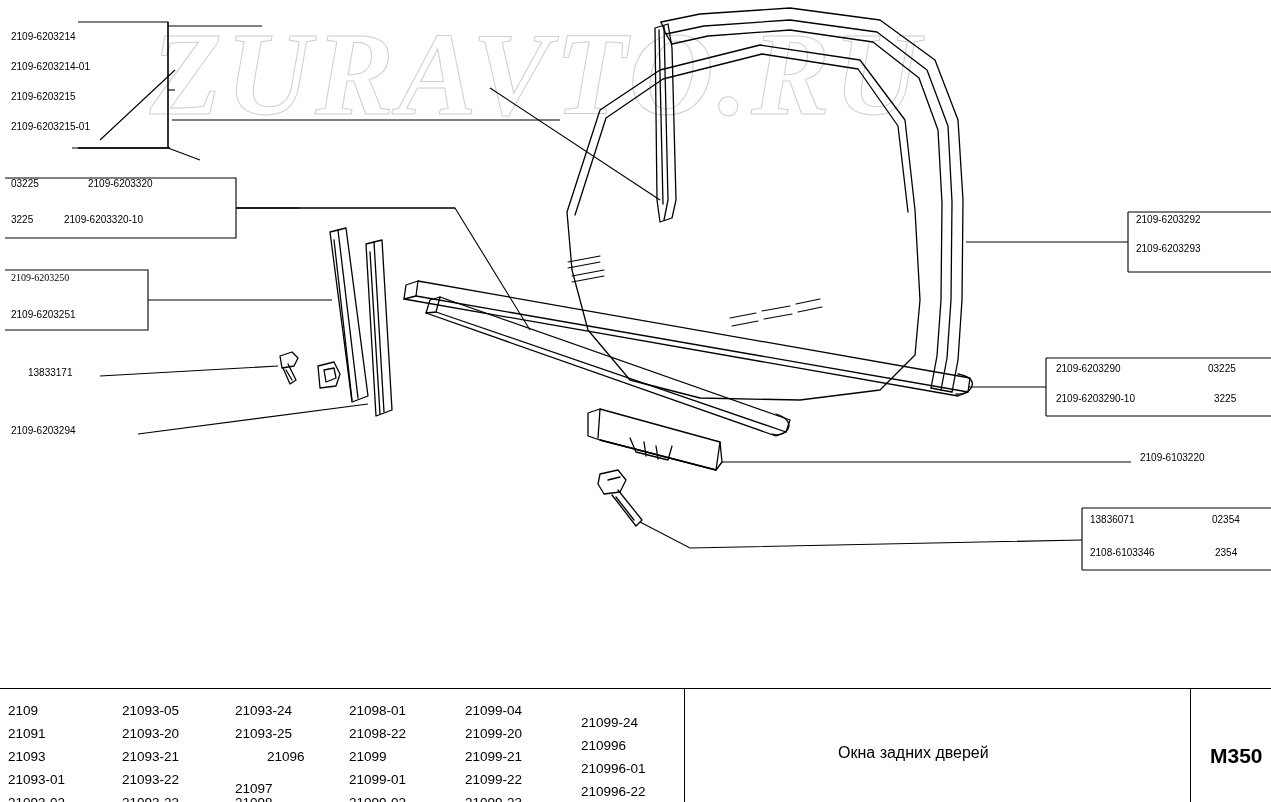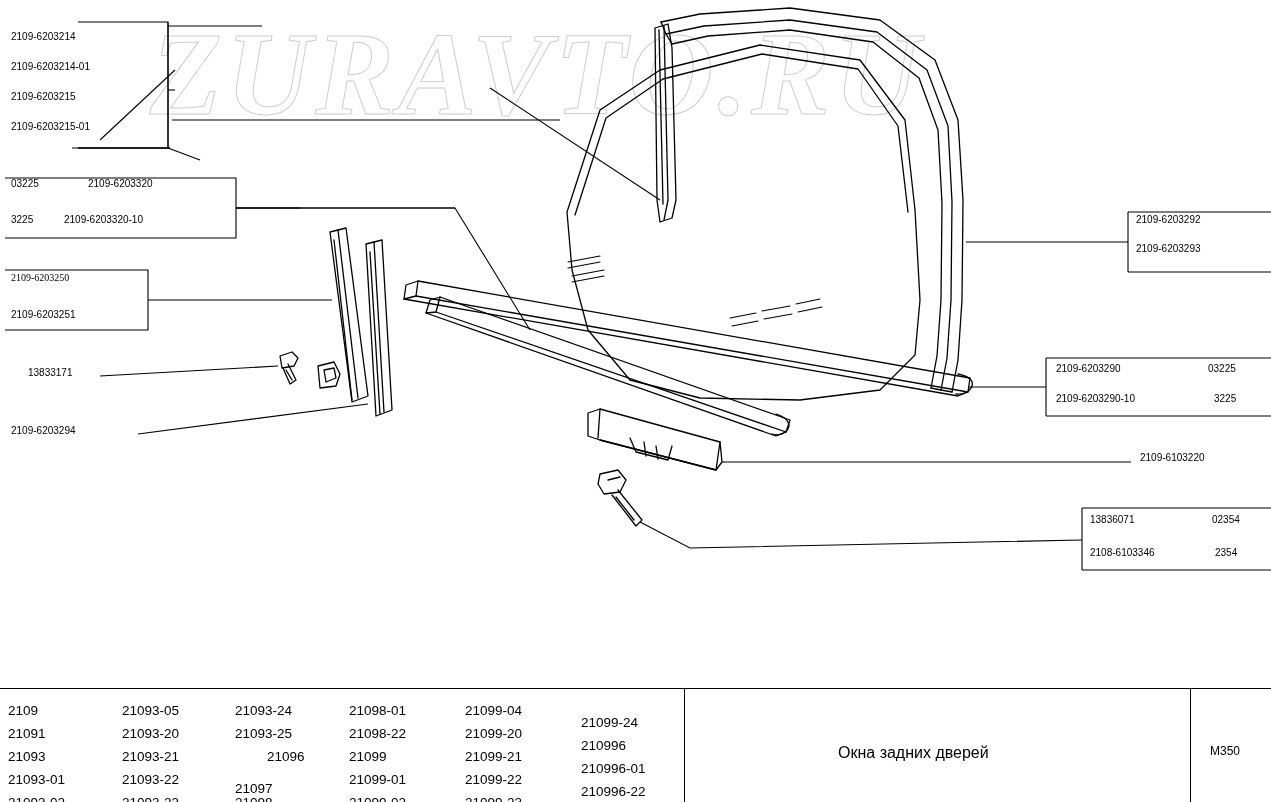--- a/index.html
+++ b/index.html
@@ -44,22 +44,22 @@
     white-space:nowrap;
   }
   .vline{position:absolute;width:1px;background:#000;}
   .title-ru{
     position:absolute;
     font-size:16px;
     white-space:nowrap;
   }
   .code{
     position:absolute;
-    font-size:12px;
-    font-weight:normal;
+    font-size:21px;
+    font-weight:bold;
     white-space:nowrap;
   }
 </style>
 </head>
 <body>
 
 <div id="stage">
 
   <div class="wm">ZURAVTO.RU</div>
 

